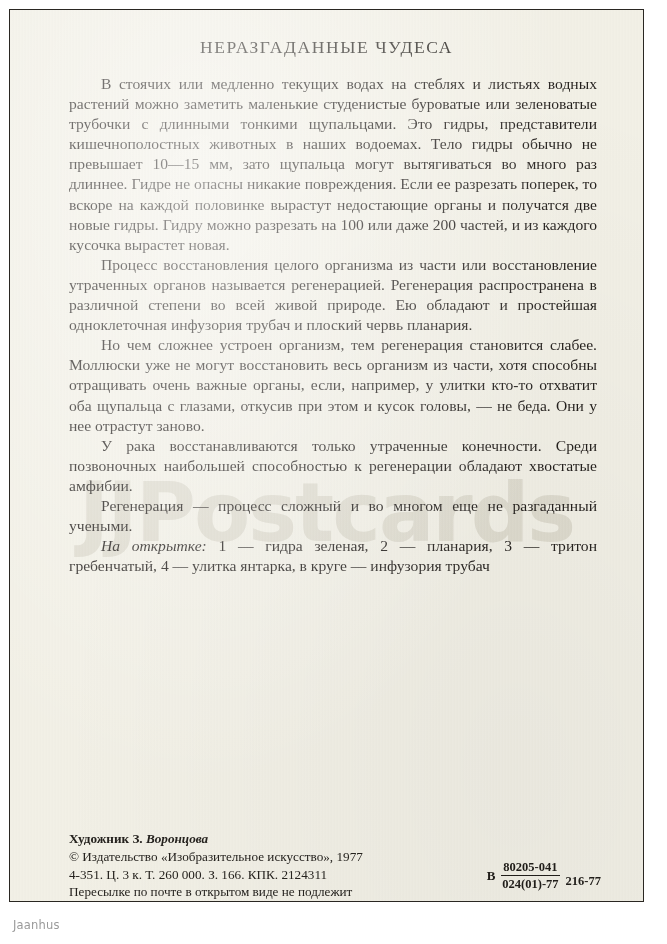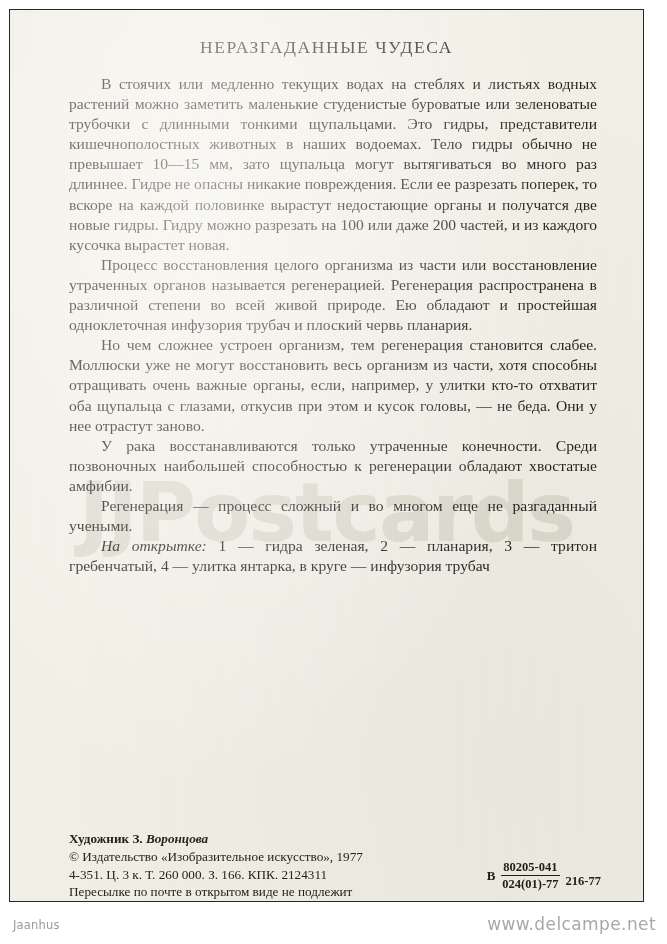--- a/index.html
+++ b/index.html
@@ -242,16 +242,15 @@
           <span class="suffix">216-77</span>
         </div>
       </div>
 
     </div>
 
   </div>
 
   <div class="scan-footer">
     <span class="src">Jaanhus</span>
-    <span class="site">www.delcampe.net</span>
   </div>
 
 </div>
 
 </body></html>

